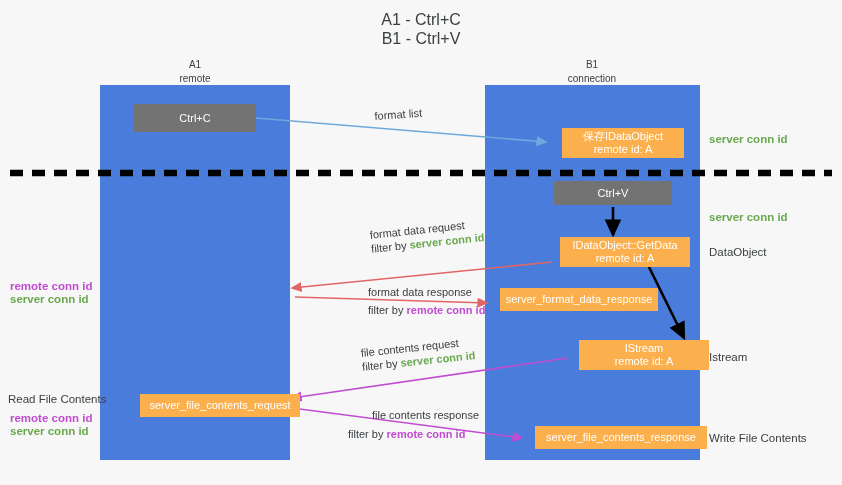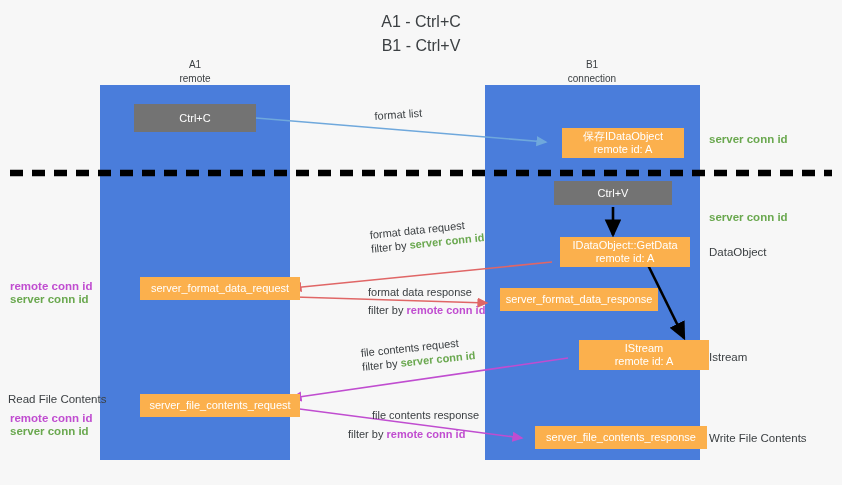--- a/index.html
+++ b/index.html
@@ -16,21 +16,21 @@
     background: #f7f7f7;
   }
 
   
   .title {
     position: absolute;
     left: 0; right: 0; top: 10px;
     text-align: center;
     font-size: 16px;
     color: #3c4043;
-    line-height: 24px;
+    line-height: 19px;
     white-space: pre-line;
   }
 
   
   .lane-head {
     position: absolute;
     text-align: center;
     font-size: 10px;
     color: #3c4043;
     line-height: 13.5px;
@@ -168,23 +168,20 @@
 
   <div class="box green" style="left:554px; top:181px; width:118px; height:24px;">
     <span>Ctrl+V</span>
   </div>
 
   <div class="box orange" style="left:549px; top:237px; width:130px; height:30px;">
     <span>IDataObject::GetData</span>
     <span class="l2">remote id: A</span>
   </div>
 
-  <div class="box orange" style="left:129px; top:277px; width:160px; height:23px;">
-    <span>server_format_data_request</span>
-  </div>
 
   <div class="box orange" style="left:489px; top:288px; width:158px; height:23px;">
     <span>server_format_data_response</span>
   </div>
 
   <div class="box orange" style="left:568px; top:340px; width:130px; height:30px;">
     <span>IStream</span>
     <span class="l2">remote id: A</span>
   </div>
 

